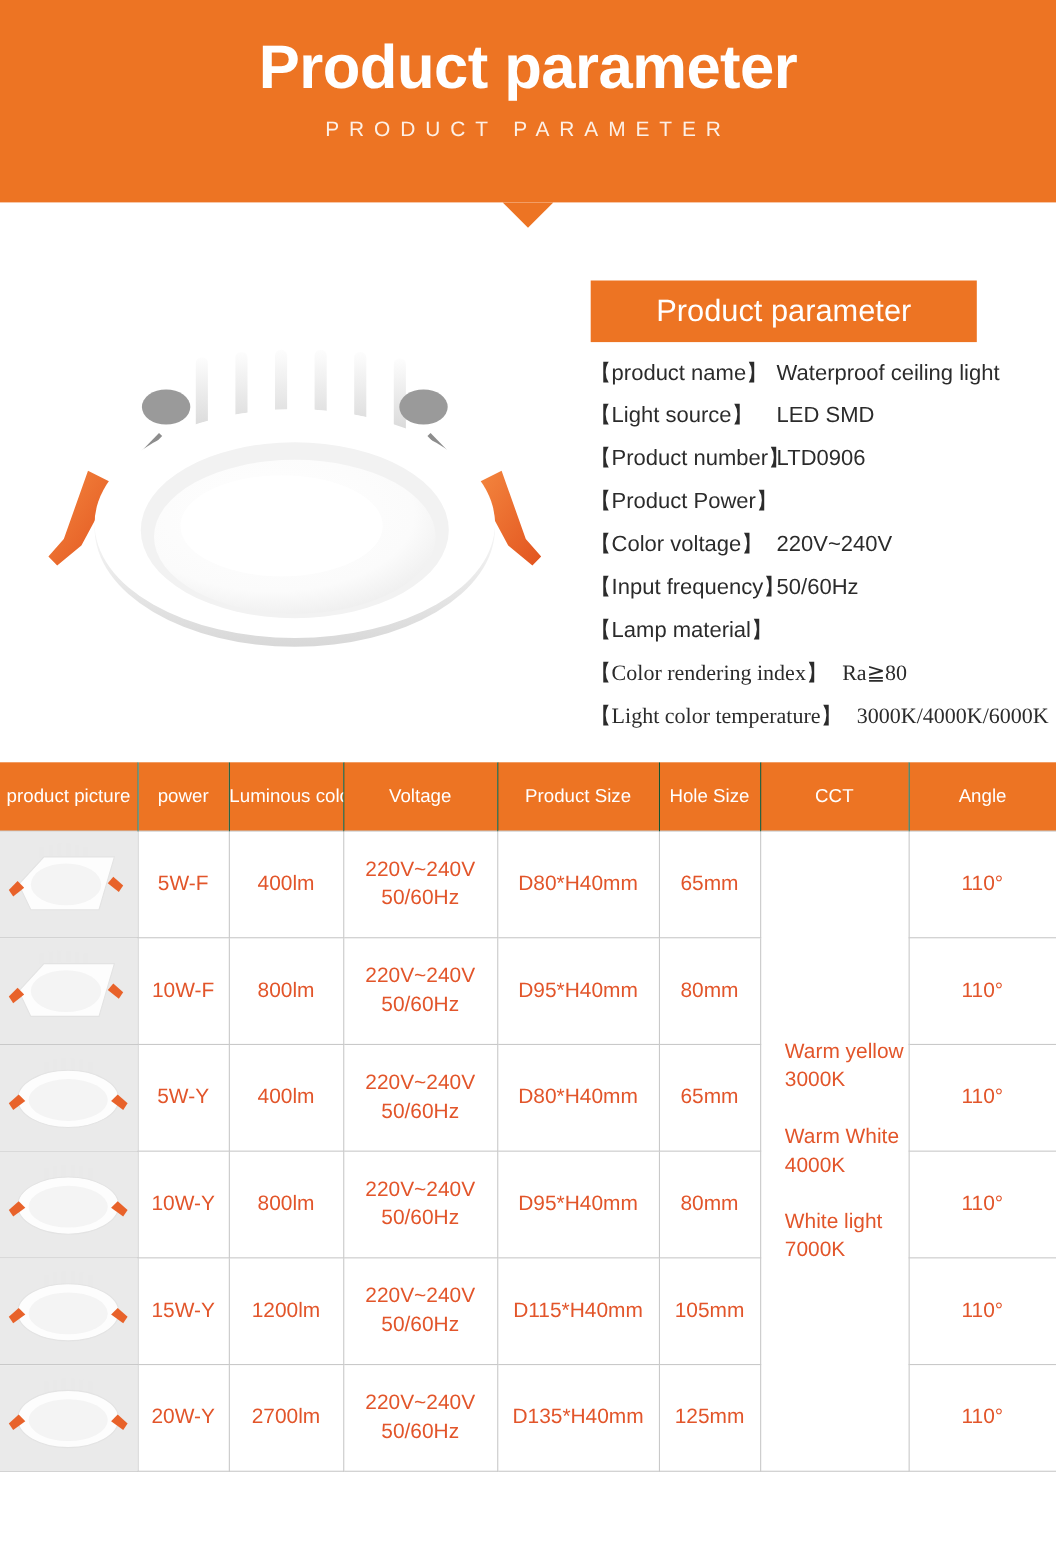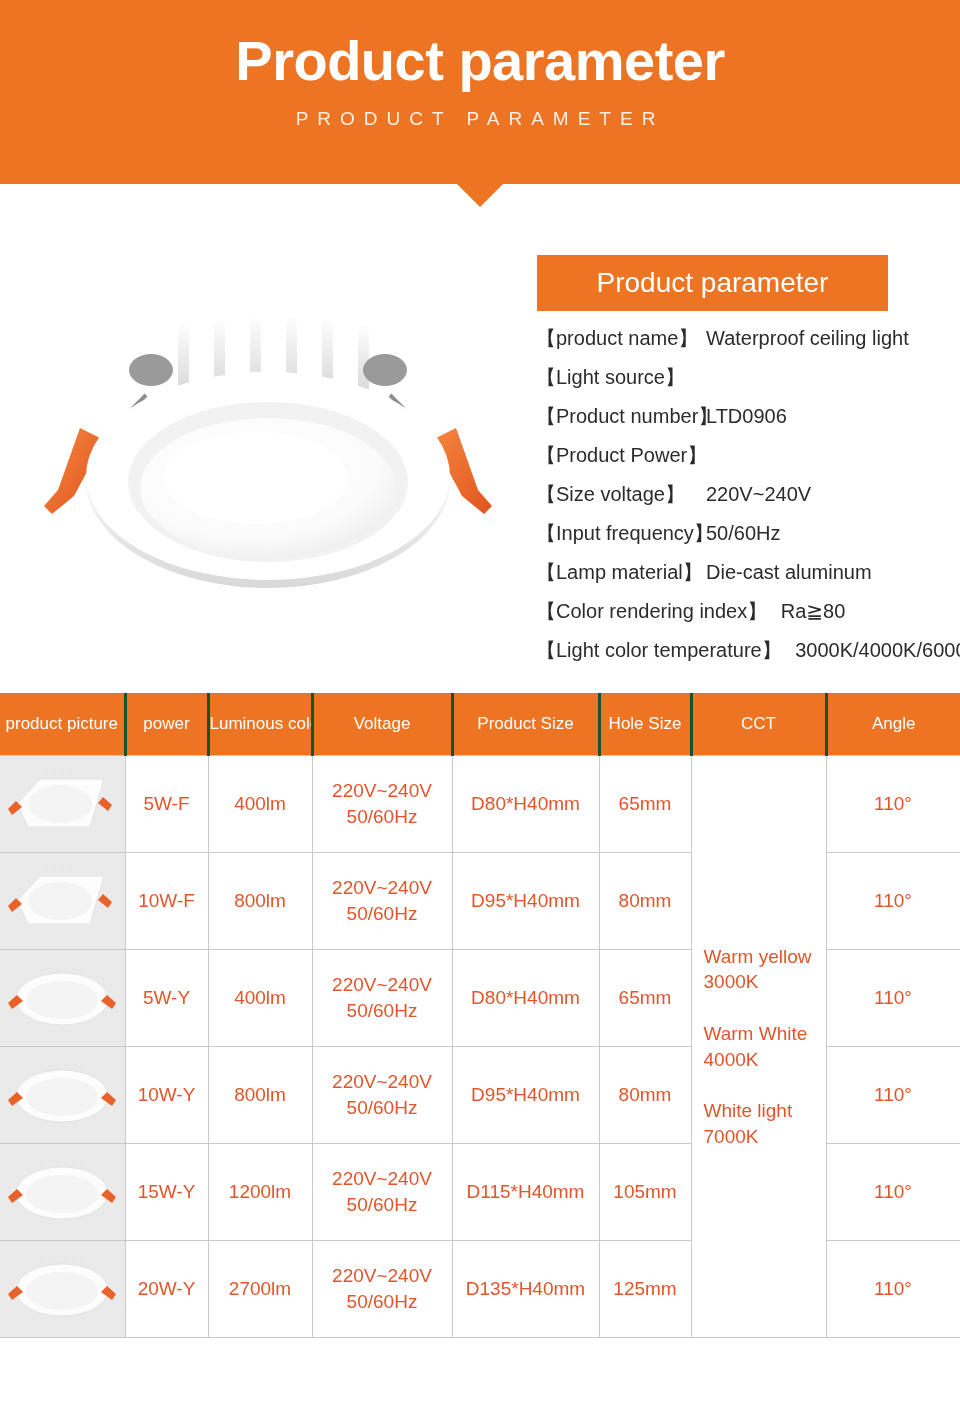--- a/index.html
+++ b/index.html
@@ -91,42 +91,42 @@
     width: 420px;
   }
   .spec-row {
     display: flex;
     align-items: baseline;
     height: 39px;
     color: #2b2b2b;
     font-size: 20px;
     white-space: nowrap;
   }
-  .spec-row.wide { display: block; }
+  .spec-row.wide { display: block; font-family: Liberation Serif, serif; }
   .spec-label { width: 170px; flex: 0 0 170px; }
   .spec-row.wide .spec-label { display: inline; width: auto; }
   .spec-value { flex: 1 1 auto; }
   .spec-row.wide .spec-value { display: inline; margin-left: 8px; }
 
   
   .ptable {
     position: absolute;
     left: 0;
     top: 693px;
     width: 960px;
     border-collapse: collapse;
     table-layout: fixed;
   }
   .ptable th {
     background: #ED7423;
     color: #ffffff;
     font-size: 17px;
     font-weight: normal;
     height: 62px;
-    border-right: 3px solid #14532d;
+    border-right: 1px solid #14532d;
     white-space: nowrap;
     overflow: hidden;
     padding: 0;
   }
   .ptable th:last-child { border-right: none; }
   .ptable td {
     border: 1px solid #c9c9c9;
     text-align: center;
     vertical-align: middle;
     color: #E2552A;
@@ -139,21 +139,21 @@
     background: #eaeaea;
     border-left: none;
     padding: 0;
     position: relative;
   }
   .ptable td.volt { line-height: 26px; }
   .ptable td.cct {
     font-size: 19px;
     line-height: 1.35;
     text-align: left;
-    padding-left: 12px;
+    padding-left: 22px;
   }
   .cct-block { margin: 26px 0; }
   .cct-block:first-child { margin-top: 0; }
   .cct-block:last-child { margin-bottom: 0; }
 
   
   .thumb { width: 125px; height: 94px; display: block; }
 </style>
 </head>
 <body>
@@ -221,39 +221,39 @@
 
 <div class="spec-badge">Product parameter</div>
 
 <div class="spec-list">
   <div class="spec-row">
     <span class="spec-label">【product name】</span>
     <span class="spec-value">Waterproof ceiling light</span>
   </div>
   <div class="spec-row">
     <span class="spec-label">【Light source】</span>
+    <span class="spec-value">LED SMD</span>
   </div>
   <div class="spec-row">
     <span class="spec-label">【Product number】</span>
     <span class="spec-value">LTD0906</span>
   </div>
   <div class="spec-row">
     <span class="spec-label">【Product Power】</span>
   </div>
   <div class="spec-row">
-    <span class="spec-label">【Size voltage】</span>
+    <span class="spec-label">【Color voltage】</span>
     <span class="spec-value">220V~240V</span>
   </div>
   <div class="spec-row">
     <span class="spec-label">【Input frequency】</span>
     <span class="spec-value">50/60Hz</span>
   </div>
   <div class="spec-row">
     <span class="spec-label">【Lamp material】</span>
-    <span class="spec-value">Die-cast aluminum</span>
   </div>
   <div class="spec-row wide">
     <span class="spec-label">【Color rendering index】</span>
     <span class="spec-value">Ra≧80</span>
   </div>
   <div class="spec-row wide">
     <span class="spec-label">【Light color temperature】</span>
     <span class="spec-value">3000K/4000K/6000K</span>
   </div>
 </div>

